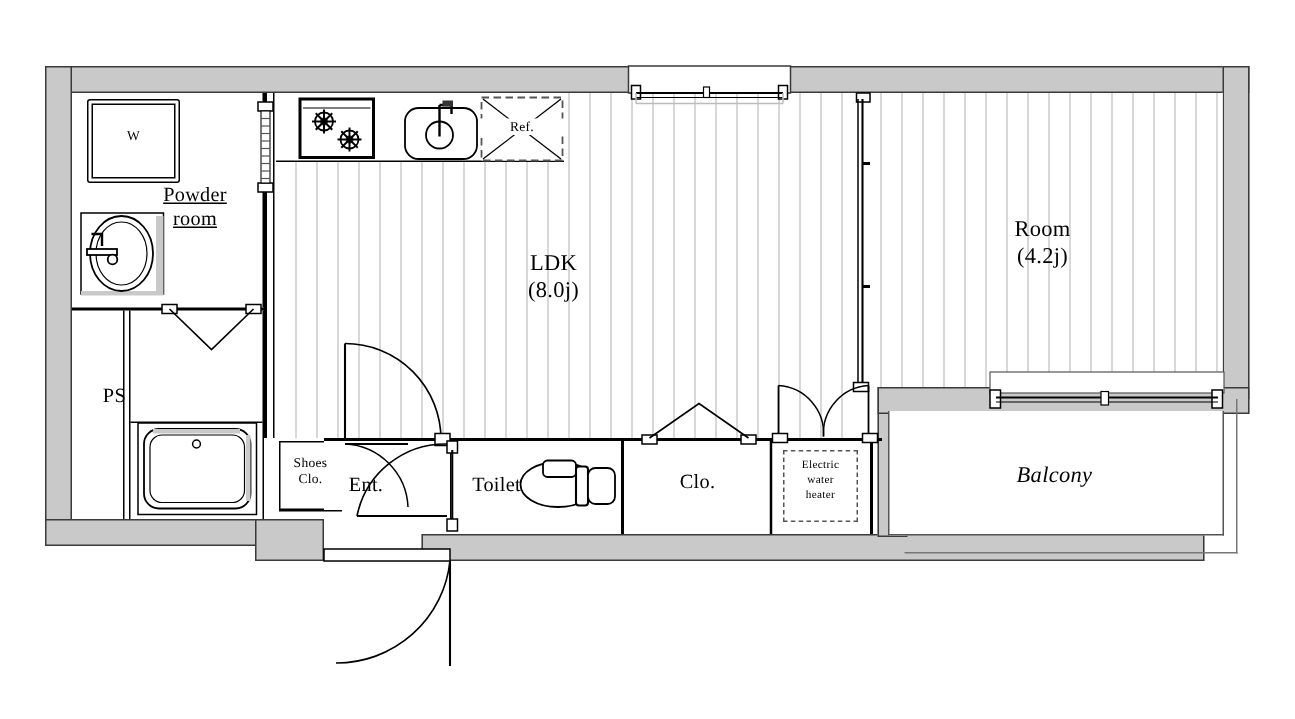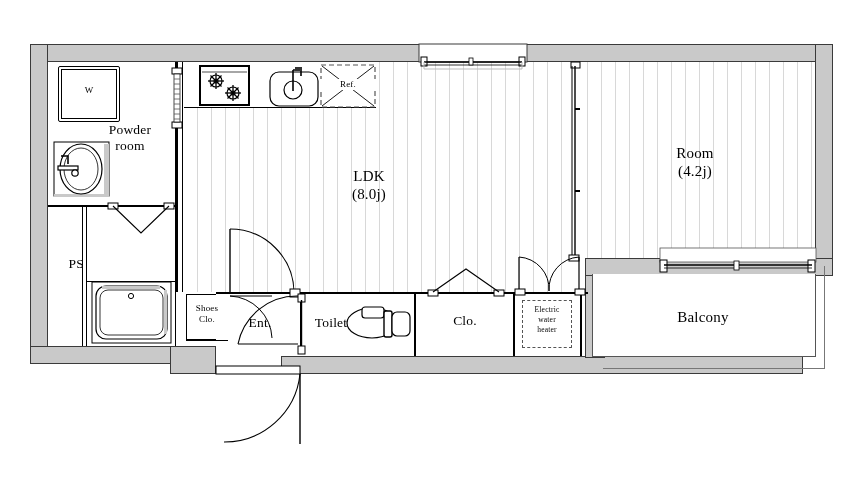--- a/index.html
+++ b/index.html
@@ -349,31 +349,31 @@
   </div>
 
   <div class="dashedbox" style="left:522px; top:300px; width:50px; height:48px;"></div>
 
   <div class="label lbl-lg" style="left:314px; top:168px; width:110px;">LDK
 (8.0j)</div>
 
   <div class="label lbl-lg" style="left:640px; top:145px; width:110px;">Room
 (4.2j)</div>
 
-  <div class="label lbl-lg" style="left:648px; top:309px; width:110px;">Balcony</div>
-
-  <div class="label lbl-md" style="left:80px; top:122px; width:100px;">Powder
+  <div class="label lbl-lg" style="left:648px; top:309px; width:110px;font-style:italic;">Balcony</div>
+
+  <div class="label lbl-md" style="left:80px; top:122px; width:100px;text-decoration:underline;">Powder
 room</div>
 
 
   <div class="label lbl-md" style="left:303px; top:315px; width:56px;">Toilet</div>
 
   <div class="label lbl-md" style="left:430px; top:313px; width:70px;">Clo.</div>
 
-  <div class="label lbl-md" style="left:232px; top:315px; width:56px;">Ent.</div>
+  <div class="label lbl-md" style="left:216px; top:315px; width:56px;">Ent.</div>
 
   <div class="label lbl-xs" style="left:188px; top:303px; width:38px;">Shoes
 Clo.</div>
 
   <div class="label lbl-md" style="left:50px; top:256px; width:34px;text-align:right;">PS</div>
 
   <div class="label lbl-xxs" style="left:522px; top:305px; width:50px; line-height:1.35;">Electric
 water
 heater</div>
 

